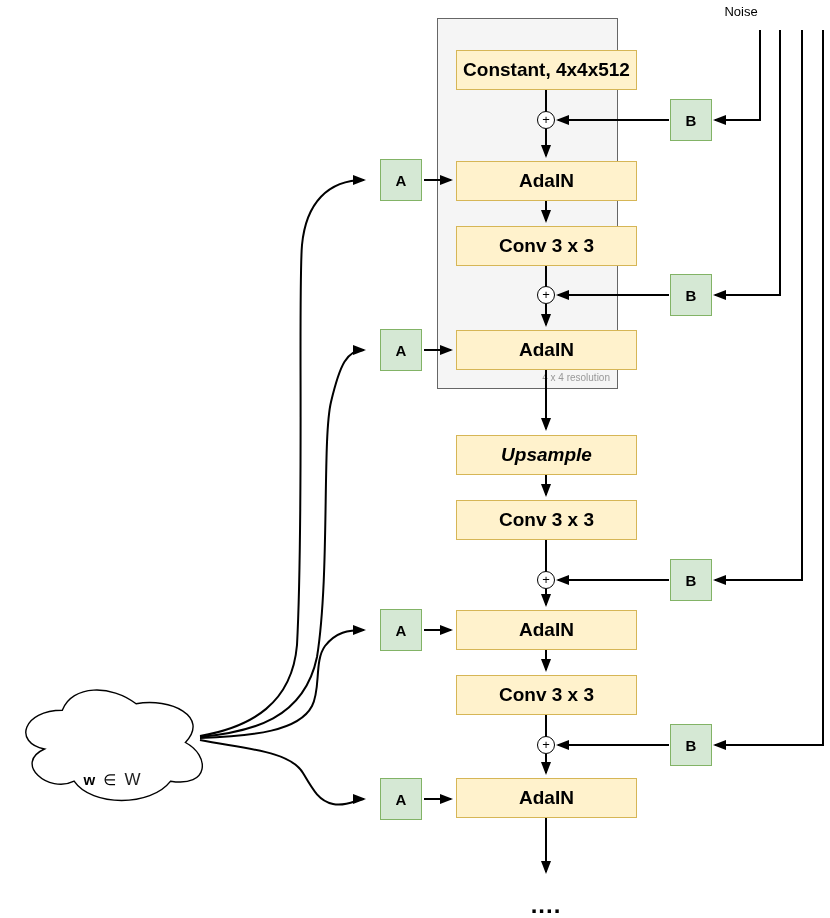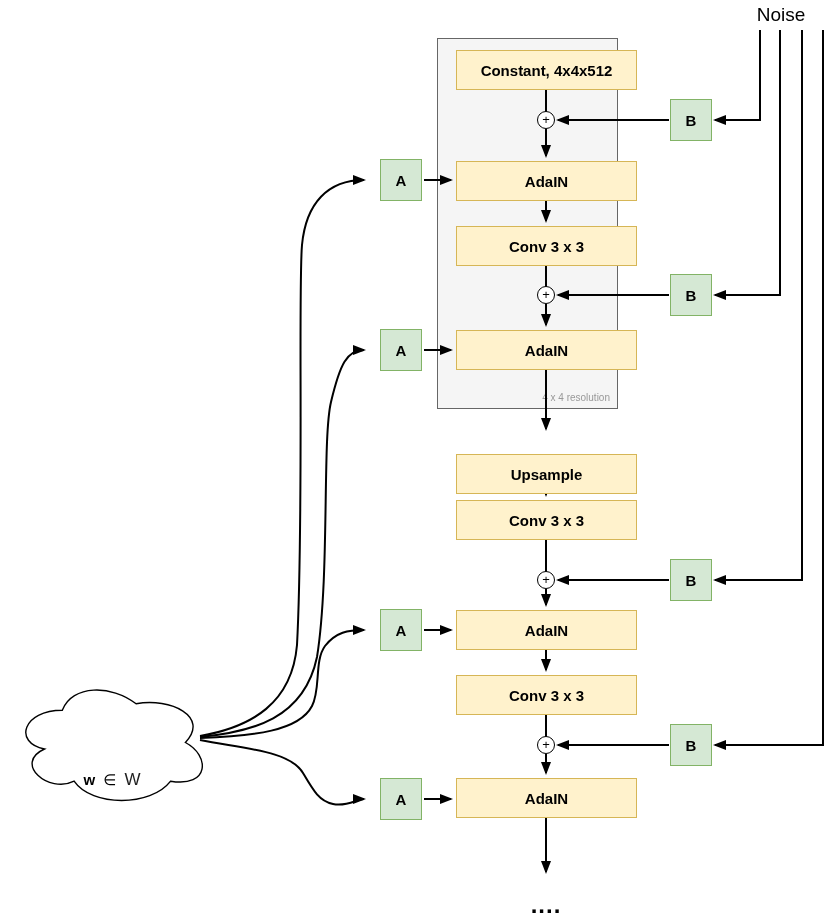--- a/index.html
+++ b/index.html
@@ -17,56 +17,56 @@
     border:1px solid var(--container-border,#666666);
   }
   .caption {
     position:absolute; right:7px; bottom:5px;
     font-size:10px; color:var(--caption-text,#999999); white-space:nowrap;
   }
   .node {
     position:absolute; box-sizing:border-box; width:181px; height:40px;
     background:var(--node-fill,#FFF2CC); border:1px solid var(--node-border,#D6B656);
     display:flex; align-items:center; justify-content:center;
-    font-size:15px; font-weight:bold; text-align:center;
+    font-size:19px; font-weight:bold; text-align:center;
   }
   .abbox {
     position:absolute; box-sizing:border-box; width:42px; height:42px;
     background:var(--ab-fill,#D5E8D4); border:1px solid var(--ab-border,#82B366);
     display:flex; align-items:center; justify-content:center;
     font-size:15px; font-weight:bold;
   }
   .plus {
     position:absolute; box-sizing:border-box; width:18px; height:18px;
     background:#ffffff; border:1.5px solid #000; border-radius:50%;
     display:flex; align-items:center; justify-content:center;
     font-size:13px; font-weight:400; line-height:1; padding-bottom:1px;
   }
   .noise-label {
-    position:absolute; left:781px; top:4px; transform:translateX(-50%);
-    font-size:19px; white-space:nowrap;
+    position:absolute; left:741px; top:4px; transform:translateX(-50%);
+    font-size:13px; white-space:nowrap;
   }
   .cloud-text {
     position:absolute; left:112px; top:780px; transform:translate(-50%,-50%);
     font-size:15px; white-space:nowrap;
   }
   .cloud-text .w { font-weight:bold; }
   .cloud-text .inset { font-weight:normal; margin:0 4px; }
   .cloud-text .space { font-weight:normal; font-size:17px; color:#222; }
   .dots {
     position:absolute; left:546px; top:893px; transform:translateX(-50%);
     font-size:24px; font-weight:bold; letter-spacing:1px; line-height:1;
   }
 </style>
 </head>
 <body>
 
 <div class="stage">
 
-  <div class="container" style="left:437px; top:38px; width:181px; height:371px;">
+  <div class="container" style="left:437px; top:18px; width:181px; height:371px;">
     <span class="caption">4 x 4 resolution</span>
   </div>
 
   <svg class="wires" viewBox="0 0 830 918">
     <defs>
       <marker id="arr" viewBox="0 0 13 10" refX="11" refY="5" markerWidth="13" markerHeight="10" markerUnits="userSpaceOnUse" orient="auto-start-reverse">
         <path d="M0,0 L13,5 L0,10 Z" fill="#000"></path>
       </marker>
     </defs>
 
@@ -108,21 +108,21 @@
     <path class="wire" marker-end="url(#arr)" d="M546,650 L546,670"></path>
     <path class="wire" marker-end="url(#arr)" d="M546,754 L546,773"></path>
     <path class="wire" marker-end="url(#arr)" d="M546,818 L546,872"></path>
   </svg>
 
   <div class="node" style="left:456px; top:50px;">Constant, 4x4x512</div>
   <div class="node" style="left:456px; top:161px;">AdaIN</div>
   <div class="node" style="left:456px; top:226px;">Conv 3 x 3</div>
   <div class="node" style="left:456px; top:330px;">AdaIN</div>
 
-  <div class="node" style="left:456px; top:454px;">Upsample</div>
+  <div class="node" style="left:456px; top:435px;font-style:italic;">Upsample</div>
   <div class="node" style="left:456px; top:500px;">Conv 3 x 3</div>
   <div class="node" style="left:456px; top:610px;">AdaIN</div>
   <div class="node" style="left:456px; top:675px;">Conv 3 x 3</div>
   <div class="node" style="left:456px; top:778px;">AdaIN</div>
 
   <div class="abbox" style="left:380px; top:159px;">A</div>
   <div class="abbox" style="left:380px; top:329px;">A</div>
   <div class="abbox" style="left:380px; top:609px;">A</div>
   <div class="abbox" style="left:380px; top:778px;">A</div>
 

